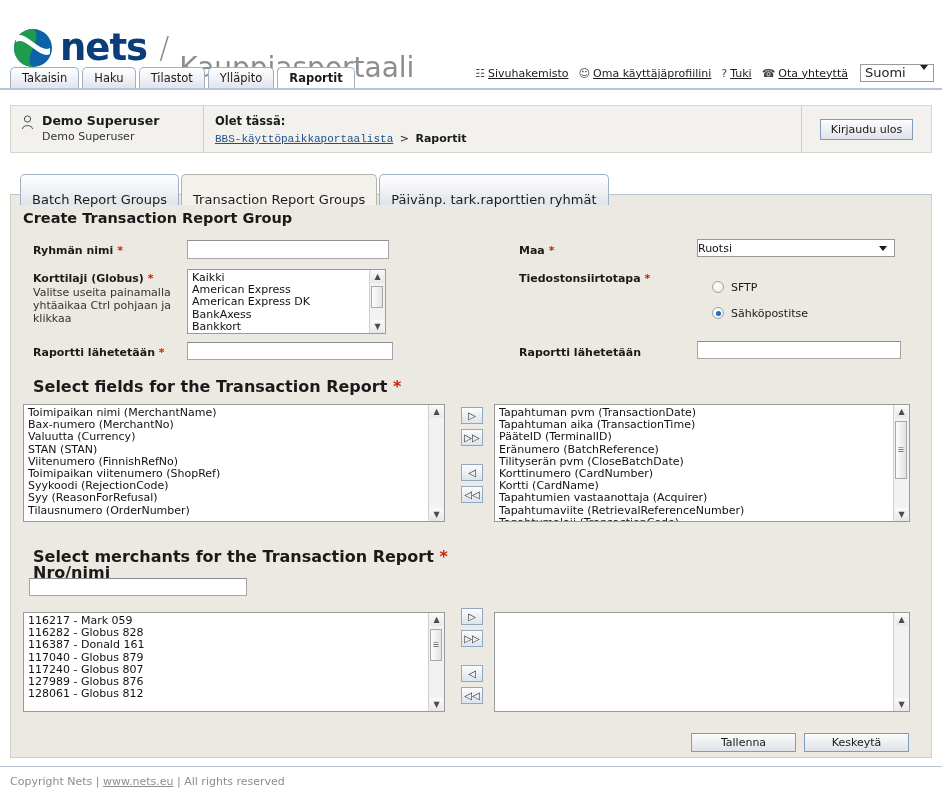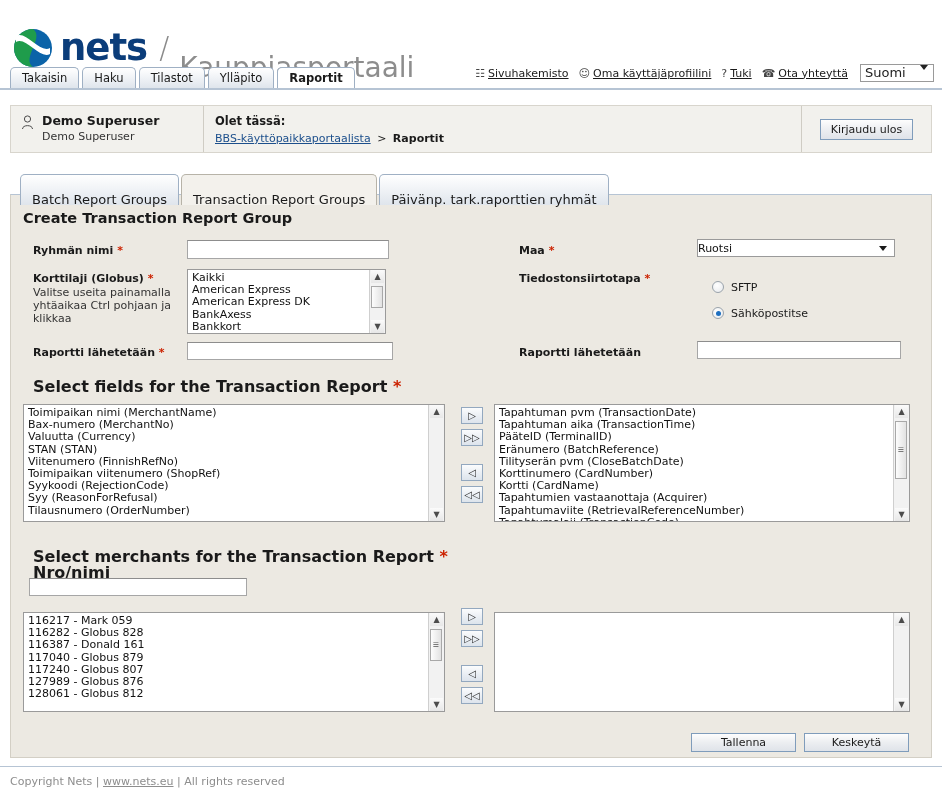--- a/index.html
+++ b/index.html
@@ -190,21 +190,21 @@
     border-right: 1px solid #cfccc4;
     box-sizing: border-box;
   }
   .here-label {
     font-weight: bold;
     font-size: 11.5px;
     color: #1a1a1a;
     margin-bottom: 4px;
   }
   .crumbs { font-size: 11px; color: #1a1a1a; }
-  .crumbs a { color: #1c4f8c; text-decoration: underline; }
+  .crumbs a { color: #1c4f8c; text-decoration: underline; font-family: Liberation Mono, monospace; }
   .crumbs .sep { margin: 0 3px; }
   .crumbs .cur { font-weight: bold; }
   .userbar-right {
     width: 129px;
     display: flex;
     align-items: center;
     justify-content: center;
   }
   .btn {
     font-family: "DejaVu Sans", "Liberation Sans", sans-serif;

